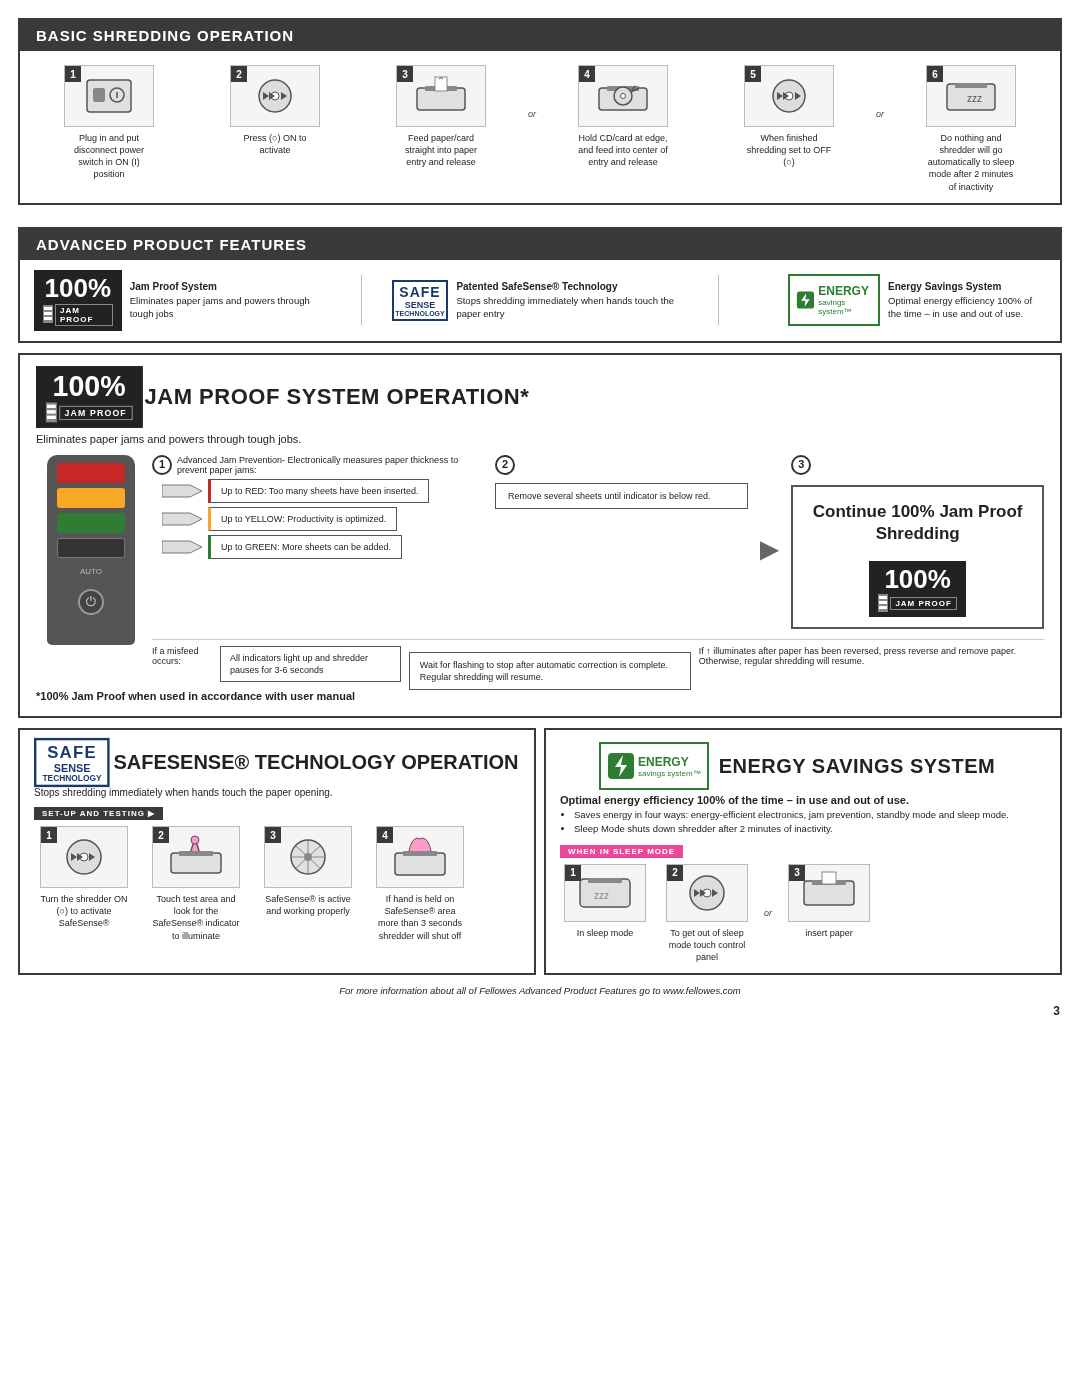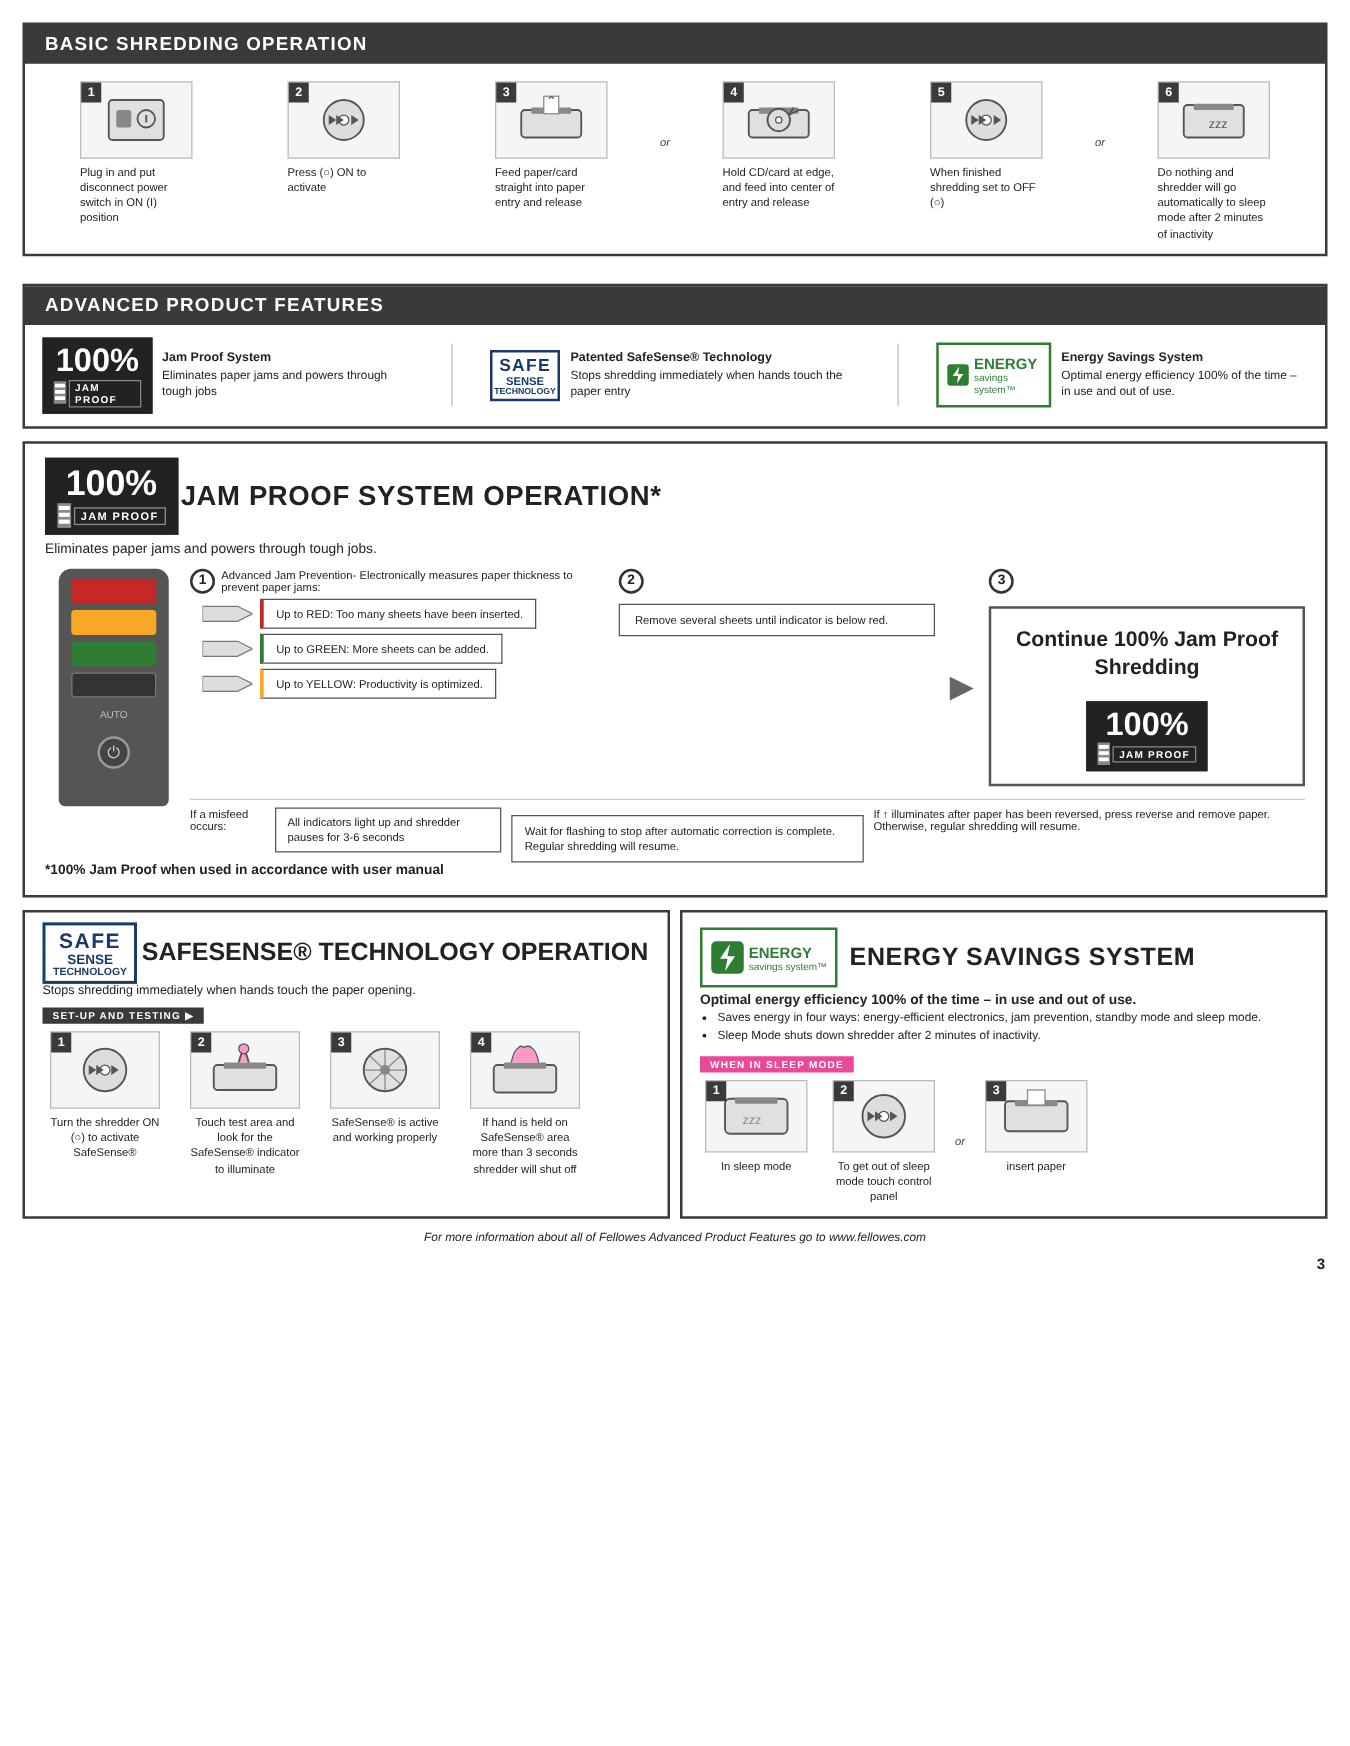--- a/index.html
+++ b/index.html
@@ -64,21 +64,21 @@
       height: 62px;
       border: 1.5px solid #bbb;
       background: #f5f5f5;
       display: flex;
       align-items: center;
       justify-content: center;
       margin-bottom: 5px;
     }
     .step-caption {
       font-size: 9px;
-      text-align: left;
+      text-align: center;
       line-height: 1.35;
       max-width: 90px;
     }
     .or-label {
       font-size: 9px;
       align-self: center;
       margin-top: -30px;
       font-style: italic;
       color: #444;
     }
@@ -154,20 +154,21 @@
       min-width: 56px;
     }
     .safe-text { font-size: 14px; font-weight: 900; color: #1a3a6b; letter-spacing: 1px; }
     .sense-text { font-size: 9px; color: #1a3a6b; }
 
     
     .energy-logo {
       display: flex; align-items: center; gap: 3px;
       border: 2px solid #2e7d32;
       padding: 8px 6px;
+      margin-left: 39px;
     }
     .energy-text { font-size: 12px; font-weight: 900; color: #2e7d32; }
     .savings-text { font-size: 8px; color: #2e7d32; }
 
     
     #jam-section {
       margin: 10px 18px 10px 18px;
       border: 2px solid #3a3a3a;
       padding: 14px 16px 14px 16px;
     }
@@ -610,28 +611,28 @@
                 <polygon points="0,4 28,4 40,10 28,16 0,16" fill="#ddd" stroke="#777" stroke-width="1"></polygon>
               </svg>
             </div>
             <div class="indicator-box" style="border-left:3px solid #c62828;">Up to RED: Too many sheets have been inserted.</div>
           </div>
 
           <div style="display:flex;align-items:center;gap:6px;margin-left:10px;">
             <svg width="40" height="20" viewBox="0 0 40 20">
               <polygon points="0,4 28,4 40,10 28,16 0,16" fill="#ddd" stroke="#777" stroke-width="1"></polygon>
             </svg>
-            <div class="indicator-box" style="border-left:3px solid #2e7d32;">Up to GREEN: More sheets can be added.</div>
+            <div class="indicator-box" style="border-left:3px solid #f9a825;">Up to YELLOW: Productivity is optimized.</div>
           </div>
 
           <div style="display:flex;align-items:center;gap:6px;margin-left:10px;">
             <svg width="40" height="20" viewBox="0 0 40 20">
               <polygon points="0,4 28,4 40,10 28,16 0,16" fill="#ddd" stroke="#777" stroke-width="1"></polygon>
             </svg>
-            <div class="indicator-box" style="border-left:3px solid #f9a825;">Up to YELLOW: Productivity is optimized.</div>
+            <div class="indicator-box" style="border-left:3px solid #2e7d32;">Up to GREEN: More sheets can be added.</div>
           </div>
         </div>
 
         <div style="flex:1.5;display:flex;flex-direction:column;gap:4px;padding-top:0;">
           <div style="display:flex;align-items:center;gap:5px;margin-bottom:4px;">
             <span class="circled-num">2</span>
           </div>
           <div class="remove-sheets-box">Remove several sheets until indicator is below red.</div>
         </div>
 

